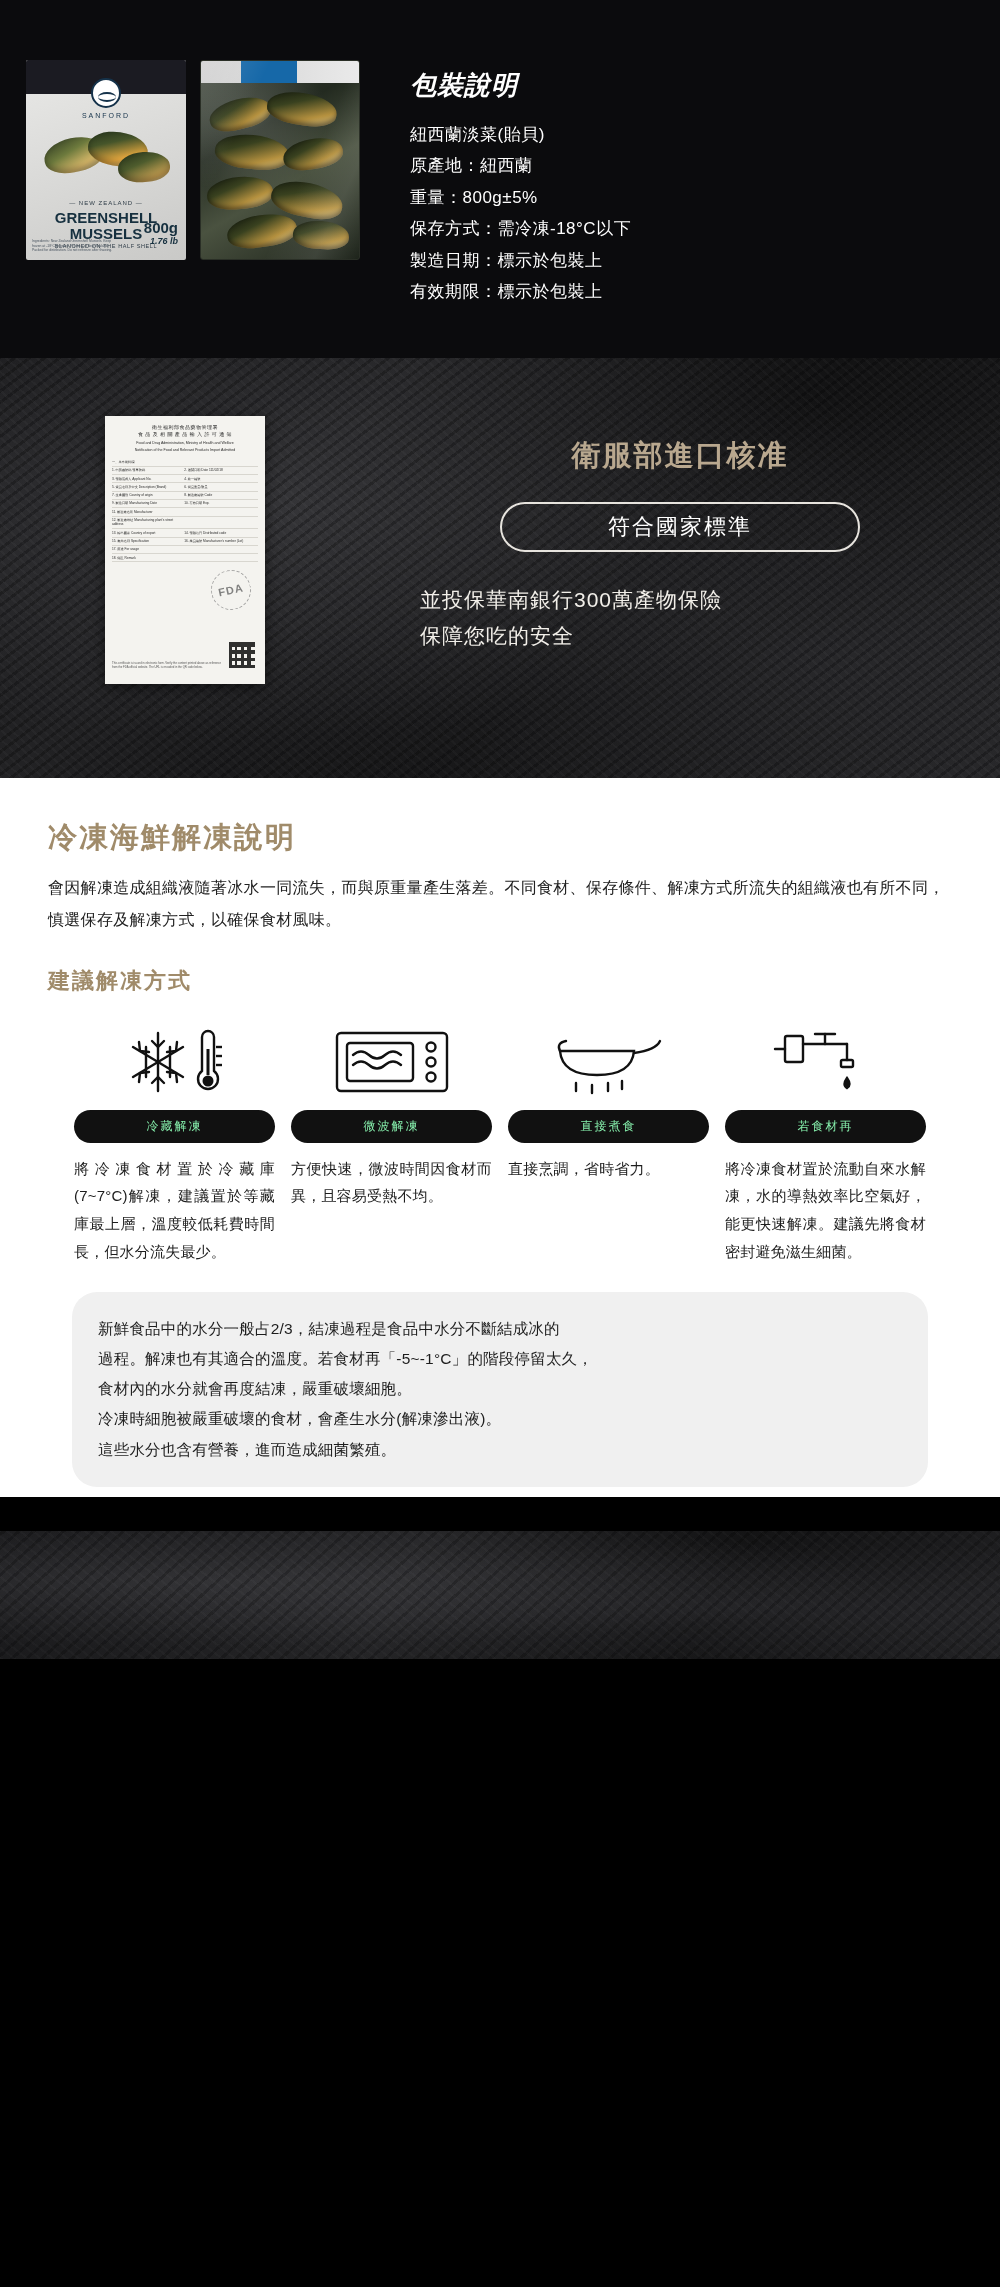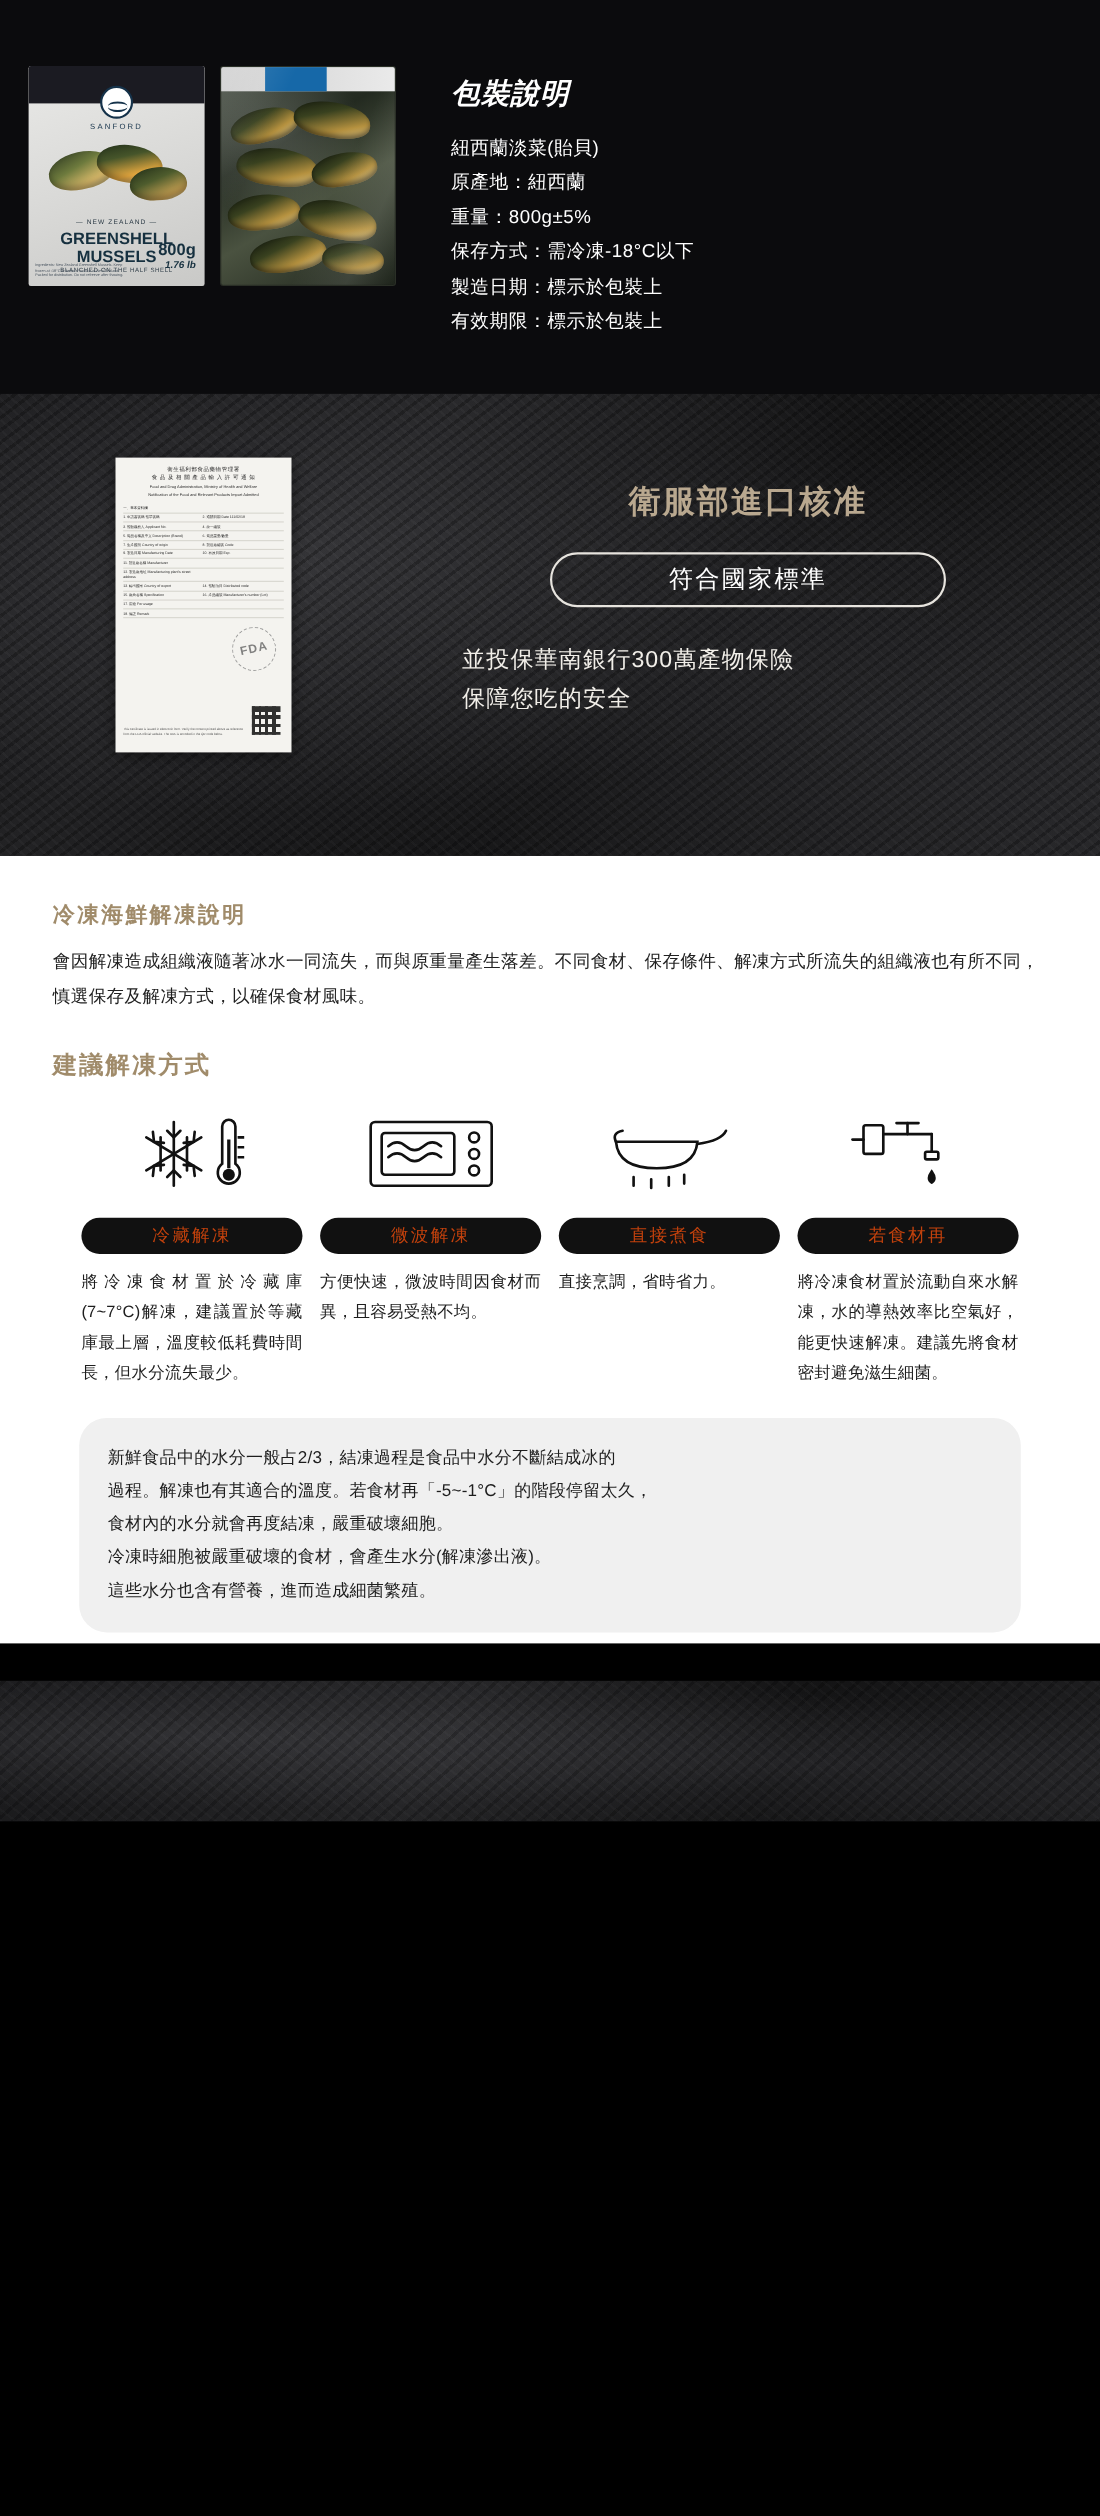--- a/index.html
+++ b/index.html
@@ -202,42 +202,42 @@
     margin-top: 30px; text-align: left; font-size: 21px; line-height: 1.75;
     letter-spacing: 1px; color: #f2efe9;
   }
 
   
   .sec-defrost {
     background: #fff; color: #1d1d1d;
     padding: 40px 48px 10px 48px;
   }
   .head-bar {
-    font-size: 20px; font-weight: bold; color: #a08b6a;
+    font-size: 29px; font-weight: bold; color: #a08b6a;
     letter-spacing: 2px; margin-bottom: 14px;
   }
   .body-text {
     font-size: 16px; line-height: 2; letter-spacing: .3px; color: #212121;
   }
   .head-bar2 {
     font-size: 22px; font-weight: bold; color: #a08b6a;
     letter-spacing: 2px; margin-top: 30px; margin-bottom: 6px;
   }
 
   .methods {
     display: flex; gap: 0; margin-top: 18px; padding: 0 18px;
   }
   .method { width: 25%; padding: 0 8px; }
   .method .iconbox {
     height: 96px; display: flex; align-items: center; justify-content: center;
   }
   .method .pill {
-    background: #111; color: #c2410c; border-radius: 18px;
+    background: #111; color: #86efac; border-radius: 18px;
     height: 33px; display: flex; align-items: center; justify-content: center;
-    font-size: 16px; letter-spacing: 2px; margin: 10px 0 12px 0;
+    font-size: 12px; letter-spacing: 2px; margin: 0 0 12px 0;
   }
   .method .desc {
     font-size: 15px; line-height: 1.85; text-align: justify;
     text-align-last: left; letter-spacing: .2px; color: #1d1d1d;
   }
 
   .note-box {
     margin: 26px 24px 0 24px;
     background: #f0f0f0;
     padding: 22px 26px;

